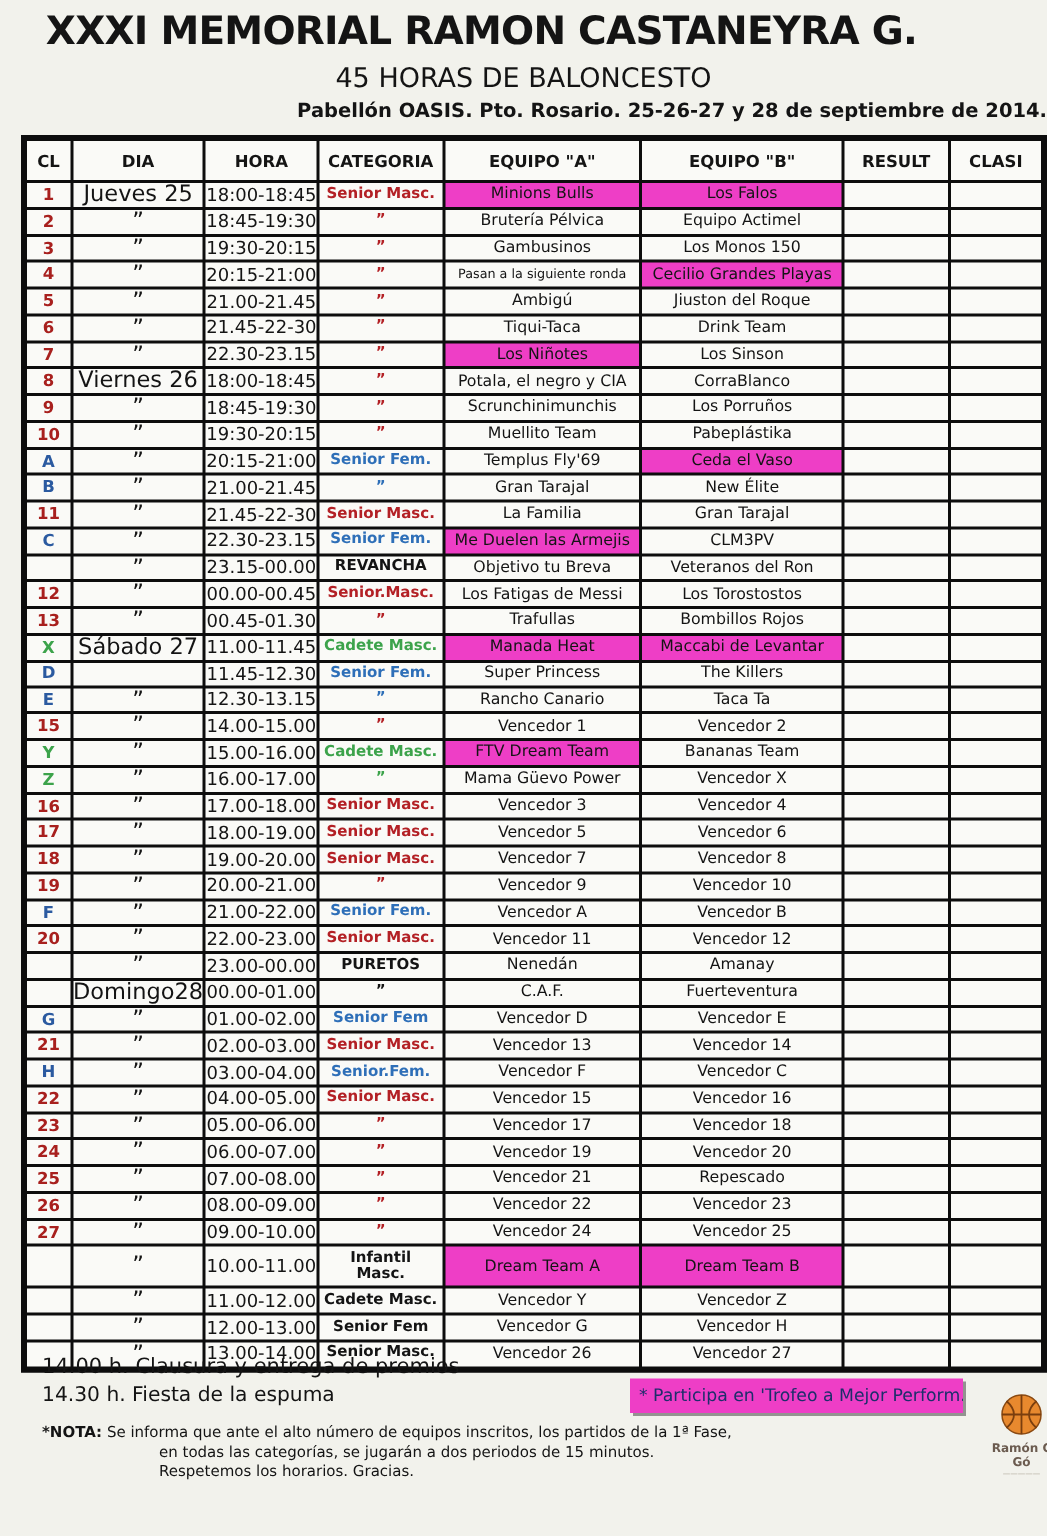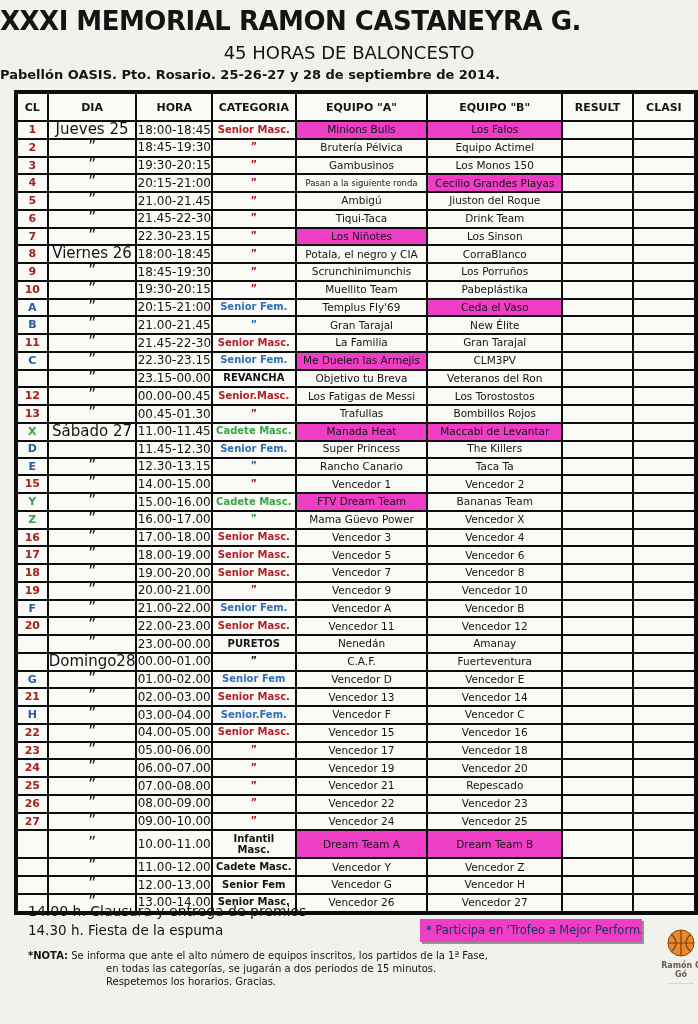--- a/index.html
+++ b/index.html
@@ -2,23 +2,23 @@
 <html><head>
 <meta charset="utf-8">
 <style>
   html,body{margin:0;padding:0}
   body{
     width:698px;height:1024px;overflow:hidden;position:relative;
     background:#F2F2EC;color:#141414;
     font-family:"DejaVu Sans","Liberation Sans",sans-serif;
   }
   .abs{position:absolute}
-  .page-title{top:6px;left:0;width:642px;text-align:left;font-size:26px;font-weight:bold;letter-spacing:-.5px}
+  .page-title{top:6px;left:0;width:642px;text-align:center;font-size:26px;font-weight:bold;letter-spacing:-.5px}
   .page-subtitle{top:42px;left:0;width:698px;text-align:center;font-size:18px}
-  .page-venue{top:67px;left:0;width:698px;text-align:left;font-size:13px;font-weight:bold}
+  .page-venue{top:67px;left:0;width:698px;text-align:right;font-size:13px;font-weight:bold}
 
   table.sched{
     position:absolute;left:14px;top:90px;table-layout:fixed;
     border-collapse:separate;border-spacing:2px;
     background:#0d0d0d;border:2px solid #0d0d0d;
   }
   .sched th,.sched td{
     background:#FAFAF7;text-align:center;vertical-align:middle;
     padding:0;overflow:hidden;white-space:nowrap;
   }

